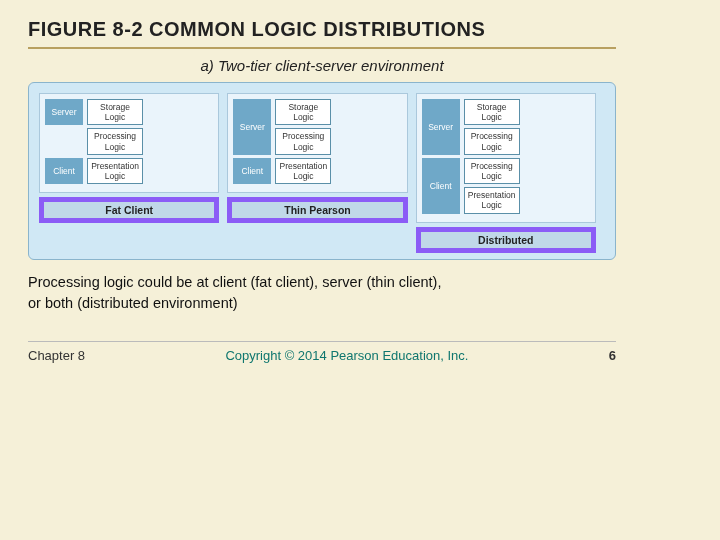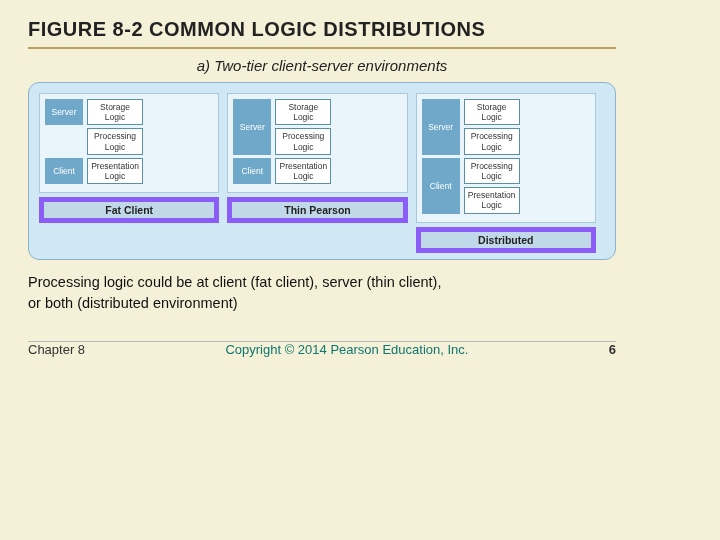--- a/index.html
+++ b/index.html
@@ -32,41 +32,42 @@
     .subtitle {
       text-align: center;
       font-size: 15px;
       color: #222;
       margin-bottom: 8px;
       font-style: italic;
     }
     .diagram-container {
       background: #d0e8f5;
       border: 1.5px solid #8ab4cc;
-      border-radius: 11px;
+      border-radius: 6px;
       padding: 10px 19px 6px 10px;
       display: flex;
       flex-direction: row;
       gap: 8px;
       justify-content: space-between;
       margin-bottom: 12px;
     }
 
     .description {
       font-size: 14.5px;
       color: #111;
       line-height: 1.5;
       margin-bottom: 26px;
     }
     .footer {
       display: flex;
       flex-direction: row;
       justify-content: space-between;
       align-items: flex-end;
       border-top: 1px solid #bbb;
+      padding-top: 6px;
     }
     .footer-chapter {
       font-size: 13px;
       color: #333;
     }
     .footer-copyright {
       font-size: 13px;
       color: #0f766e;
     }
     .footer-page {
@@ -126,21 +127,21 @@
       color: #222;
     }
   </style>
 </head>
 <body>
 
 <div class="page">
 
   <div class="title">FIGURE 8-2 COMMON LOGIC DISTRIBUTIONS</div>
   <hr class="divider">
-  <div class="subtitle">a) Two-tier client-server environments</div>
+  <div class="subtitle">a) Two-tier client-server environment</div>
 
   <div class="diagram-container">
 
     <div class="col-wrap">
       <div class="inner-diagram">
 
         <div class="row-pair">
           <div class="actor-box" style="min-width:38px;font-size:8.5px;">Server</div>
           <div class="small-box" style="width:56px;">Storage<br>Logic</div>
         </div>

